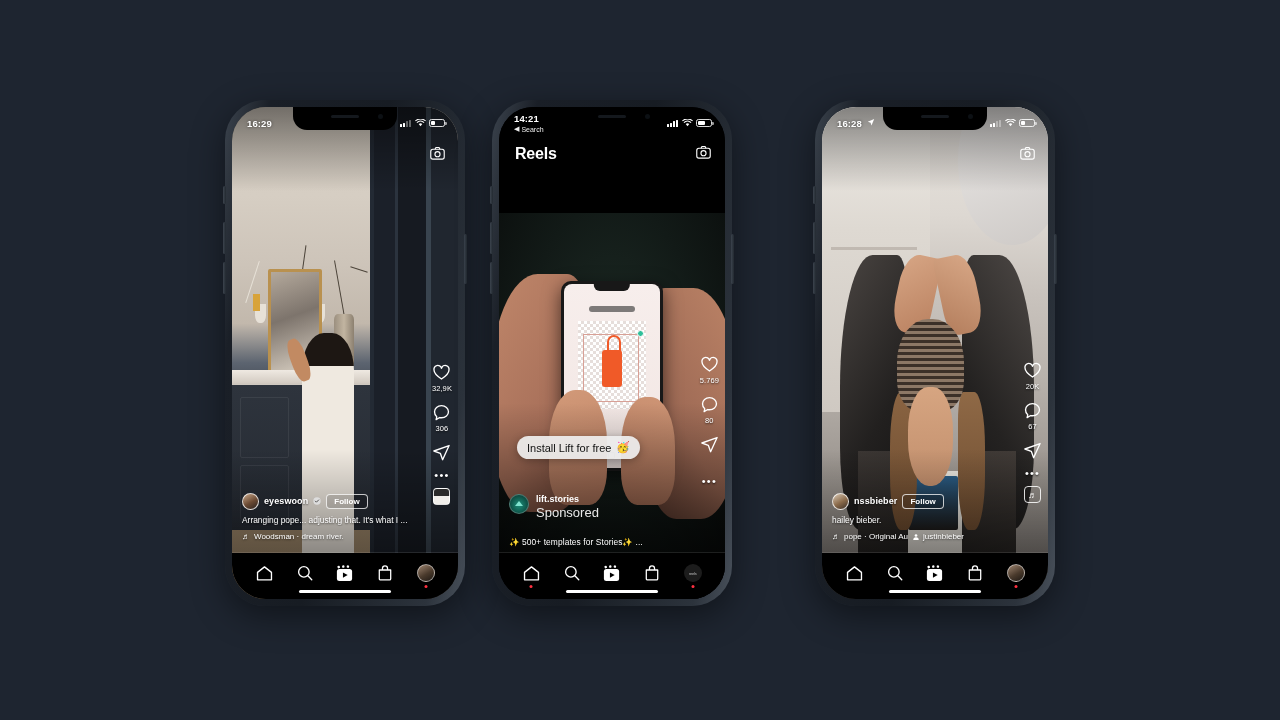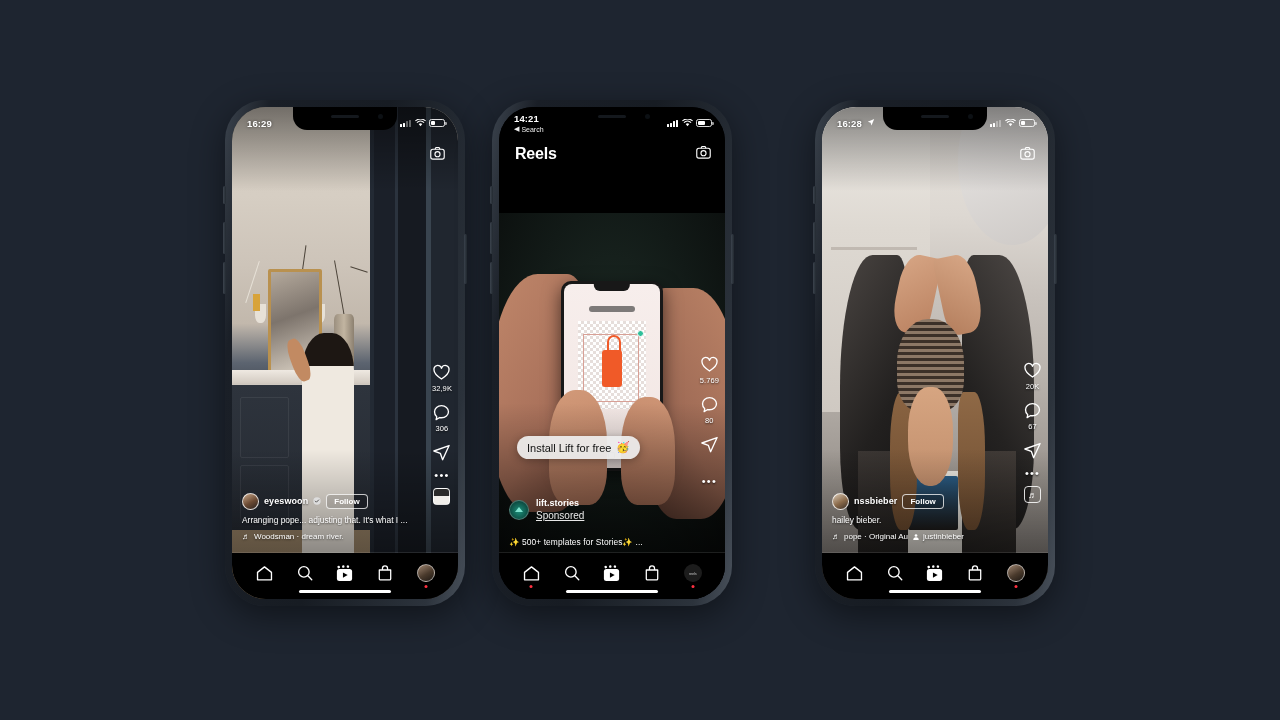--- a/index.html
+++ b/index.html
@@ -275,29 +275,29 @@
   
   .ad-bubble {
     position: absolute; left: 18px; z-index: 31;
     background: rgba(238,238,238,.93); color: #111;
     border-radius: 15px; padding: 5px 10px;
     font-size: 11px; font-weight: 500;
     display: flex; align-items: center; gap: 5px;
     box-shadow: 0 2px 8px rgba(0,0,0,.3);
   }
   .ad-info { position: absolute; left: 10px; right: 10px; z-index: 31; color: #fff; }
-  .ad-head { display: flex; align-items: center; gap: 7px; }
+  .ad-head { display: flex; align-items: flex-start; gap: 7px; }
   .ad-avatar {
     width: 20px; height: 20px; border-radius: 50%; flex: none;
     background: radial-gradient(circle at 50% 55%, #1c8f7a 0%, #0d4b41 70%, #08302a 100%);
     display: flex; align-items: center; justify-content: center;
     border: 1px solid rgba(255,255,255,.25);
   }
   .ad-name { font-size: 9px; font-weight: bold; line-height: 1.25; }
-  .ad-sub { font-size: 10px; line-height: 1.3; color: #e8e8e8; text-decoration: underline; }
+  .ad-sub { font-size: 13px; line-height: 1.3; color: #e8e8e8; }
   .ad-cap { font-size: 8.4px; margin-top: 15px; letter-spacing: .1px;
     white-space: nowrap; overflow: hidden; }
   .dl-btn {
     margin-top: 8px; width: 100%; text-align: center;
     padding: 7px 0; border-radius: 6px;
     background: #c4706b; color: #f6e9e7;
     font-size: 9px; font-weight: bold;
   }
 
   

